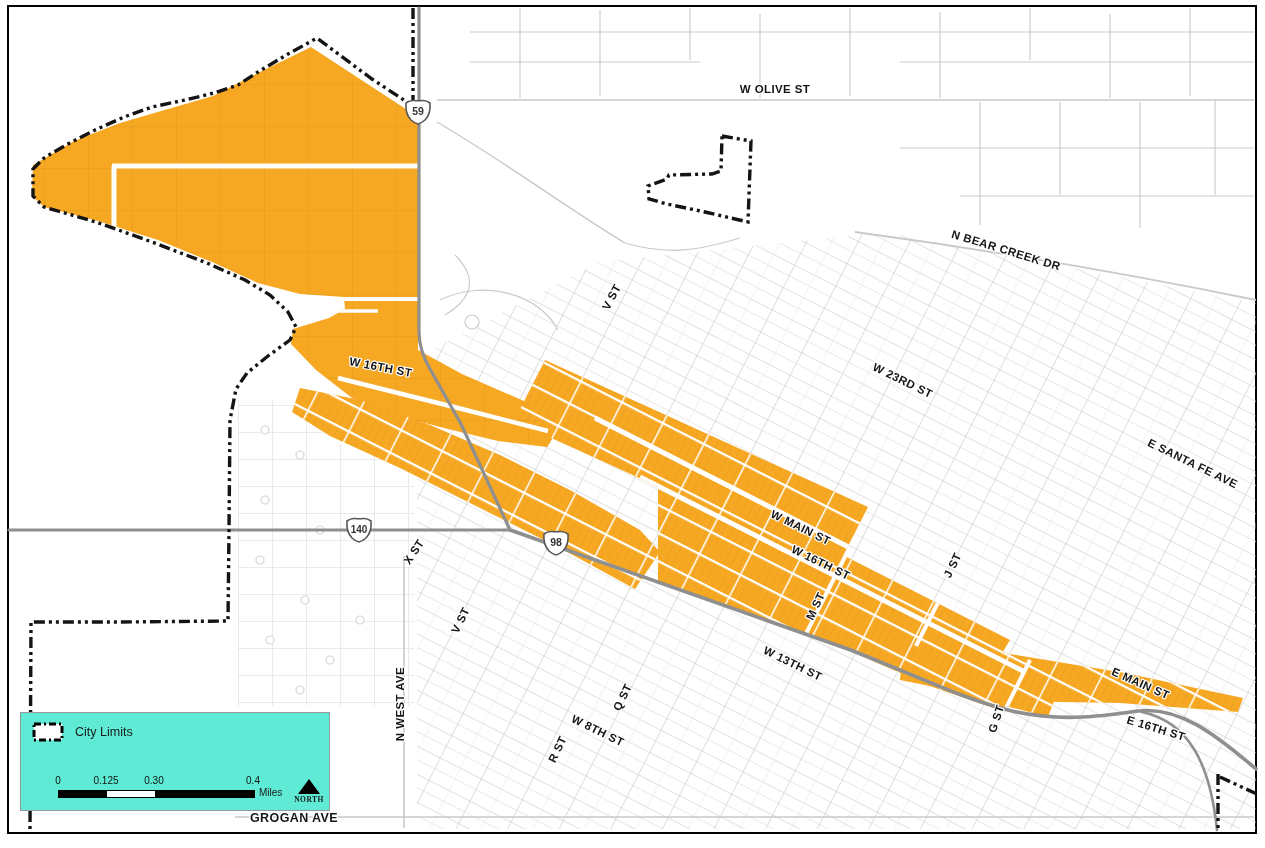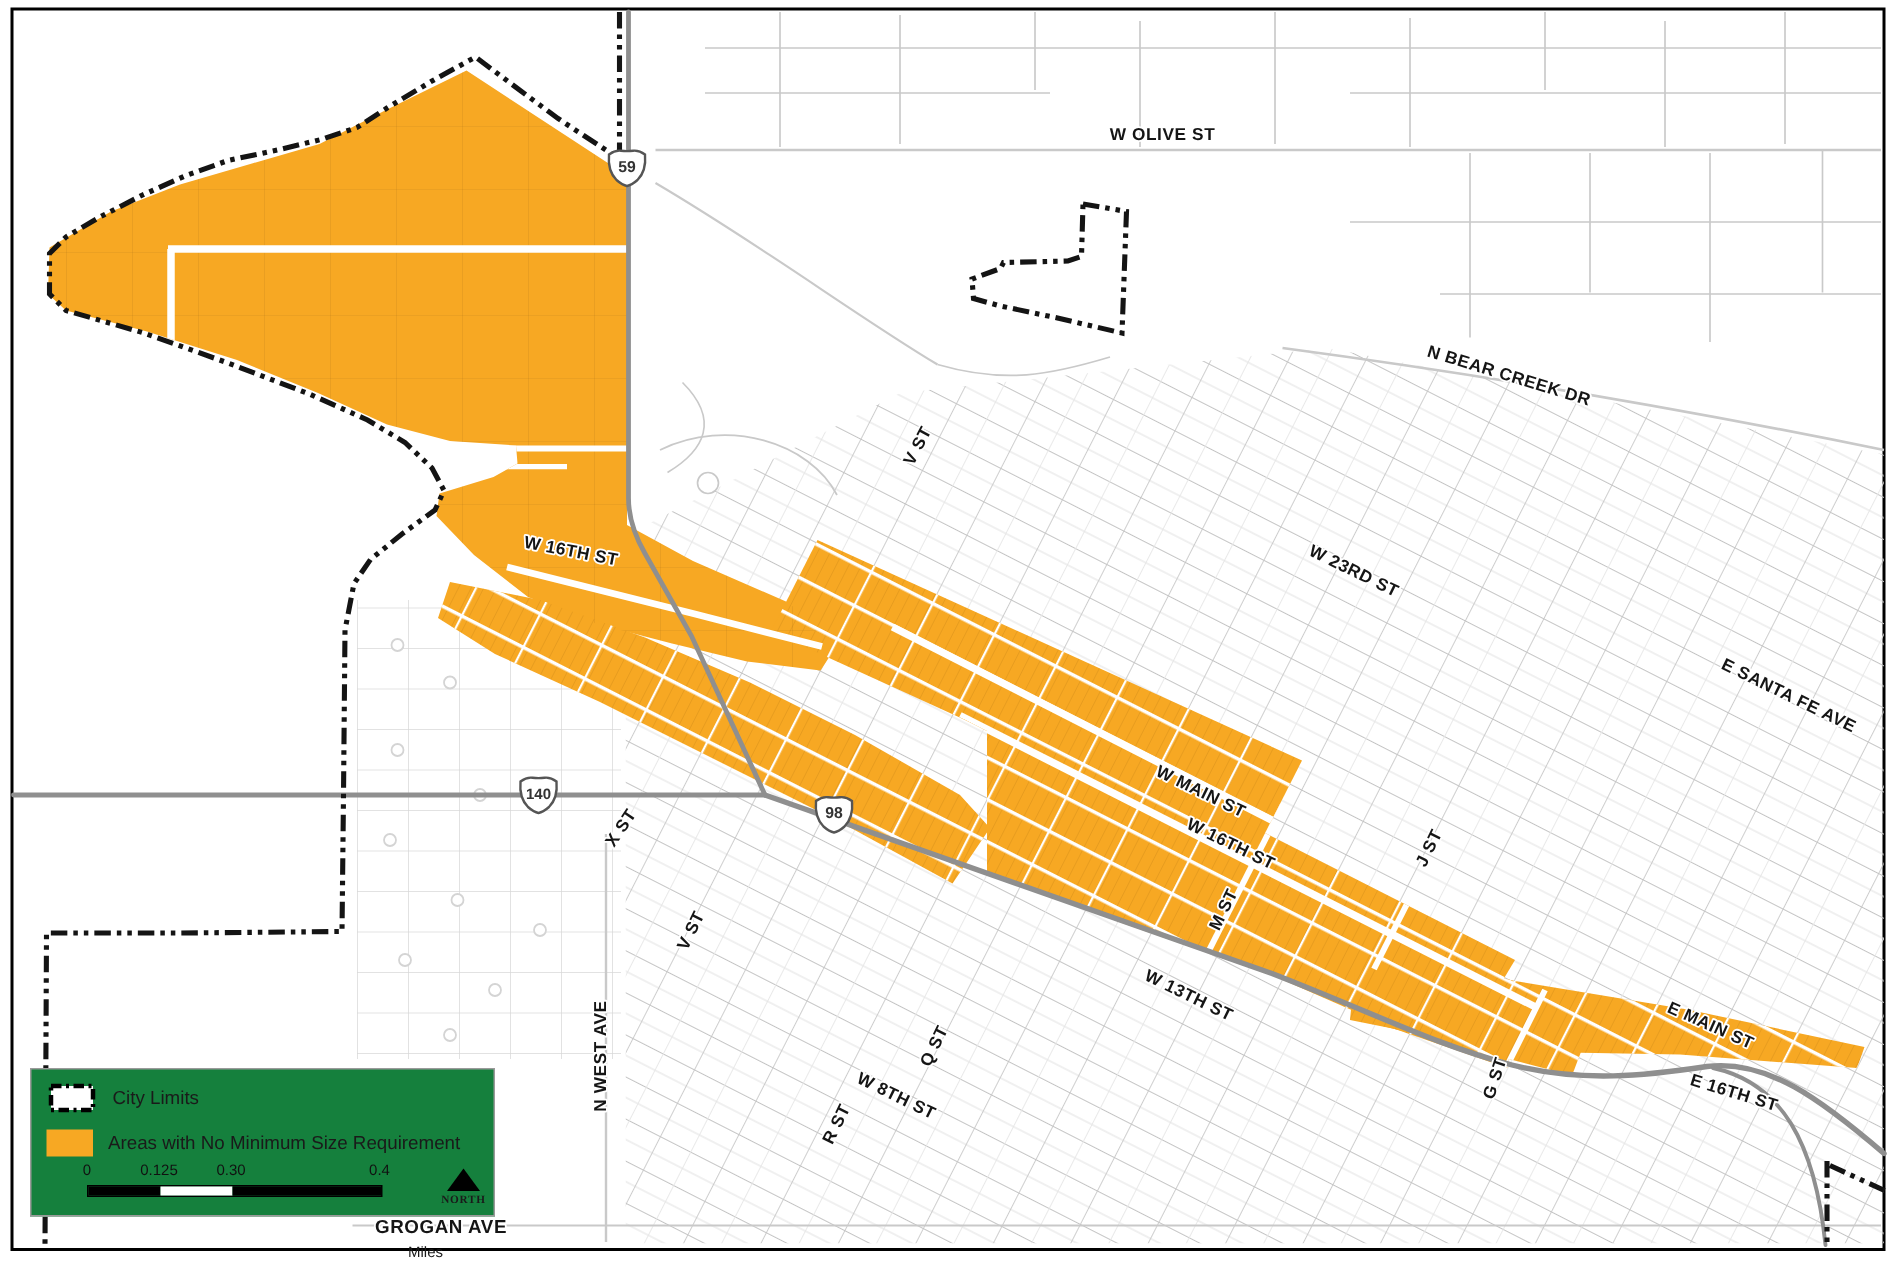--- a/index.html
+++ b/index.html
@@ -3,33 +3,33 @@
 <meta charset="utf-8">
 <style>
   html,body{margin:0;padding:0;background:#ffffff;width:1265px;height:848px;overflow:hidden;
     font-family:"Liberation Sans",sans-serif;}
   .map-wrap{position:relative;width:1265px;height:848px;background:#fff;}
   svg text{font-family:"Liberation Sans",sans-serif;font-weight:bold;fill:#151515;
     paint-order:stroke;stroke:#ffffff;stroke-width:2.4px;stroke-linejoin:round;
     text-anchor:middle;letter-spacing:.4px;}
   svg text.shield-num{stroke-width:0;fill:#333;letter-spacing:0;}
   
-  .legend{position:absolute;left:20px;top:712px;width:310px;height:99px;background:#15803d;
+  .legend{position:absolute;left:20px;top:712px;width:310px;height:99px;background:#5eead4;
     border:1px solid #9a9a9a;box-sizing:border-box;z-index:30;font-size:12.5px;color:#1a1a1a;}
   .legend-row{display:flex;align-items:center;gap:10px;margin:8px 0 0 10px;height:22px;}
   .legend-label{white-space:nowrap;}
   .swatch-orange{width:31px;height:18px;background:#F7A823;flex:0 0 31px;}
   .scale-area{position:absolute;left:0;top:60px;width:310px;height:38px;}
   .scale-ticks{position:absolute;top:2px;left:0;width:100%;font-size:10px;color:#111;}
   .scale-ticks span{position:absolute;transform:translateX(-50%);}
   .scale-bar{position:absolute;left:37px;top:17px;width:195px;height:6px;border:1px solid #000;
     display:flex;box-sizing:content-box;}
   .seg{height:100%;}
   .seg.b{background:#000;}.seg.w{background:#fff;}
-  .miles{position:absolute;left:251px;top:14px;font-size:10px;margin-top:43px;}
+  .miles{position:absolute;left:238px;top:14px;font-size:10px;}
   .north{position:absolute;left:268px;top:6px;width:40px;text-align:center;font-family:Liberation Serif, serif;}
   .north-tri{width:0;height:0;margin:0 auto;border-left:11px solid transparent;
     border-right:11px solid transparent;border-bottom:15px solid #000;}
   .north-label{font-size:7.5px;font-weight:bold;letter-spacing:.5px;margin-top:1px;}
 </style>
 </head>
 <body>
 
 <div class="map-wrap">
 <svg width="1265" height="848" viewBox="0 0 1265 848">
@@ -221,24 +221,20 @@
 </svg>
 
 
 <div class="legend">
   <div class="legend-row">
     <svg width="34" height="22">
       <rect x="3" y="3" width="28" height="16" fill="#fff" stroke="#000" stroke-width="3" stroke-dasharray="7 3 2 3"></rect>
     </svg>
     <span class="legend-label">City Limits</span>
   </div>
-  <div class="legend-row">
-    <span class="swatch-orange"></span>
-    <span class="legend-label">Areas with No Minimum Size Requirement</span>
-  </div>
   <div class="scale-area">
     <div class="scale-ticks">
       <span style="left:37px">0</span>
       <span style="left:85px">0.125</span>
       <span style="left:133px">0.30</span>
       <span style="left:232px">0.4</span>
     </div>
     <div class="scale-bar">
       <div class="seg b" style="width:48px"></div>
       <div class="seg w" style="width:48px"></div>

